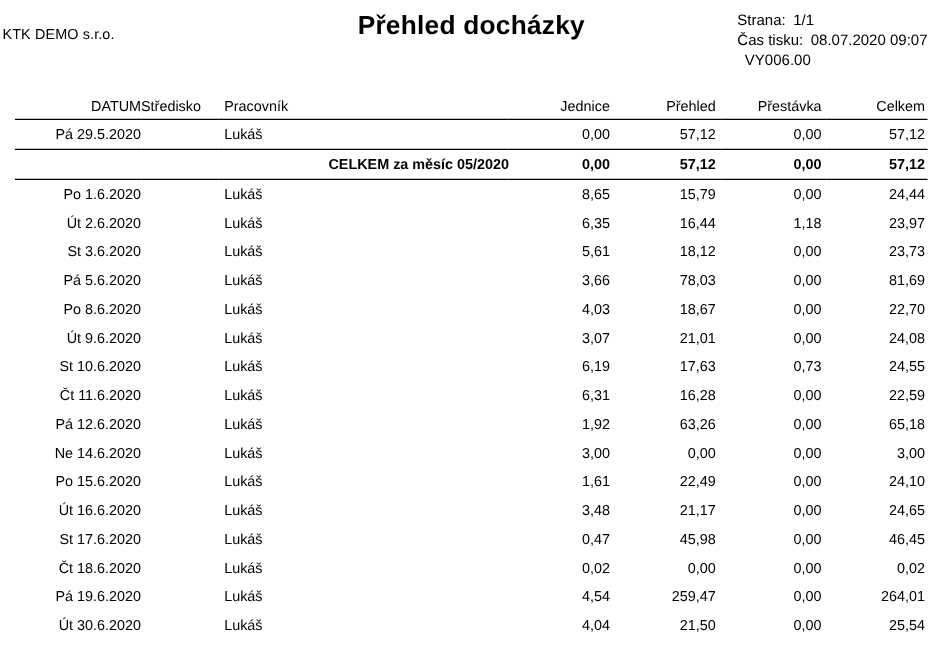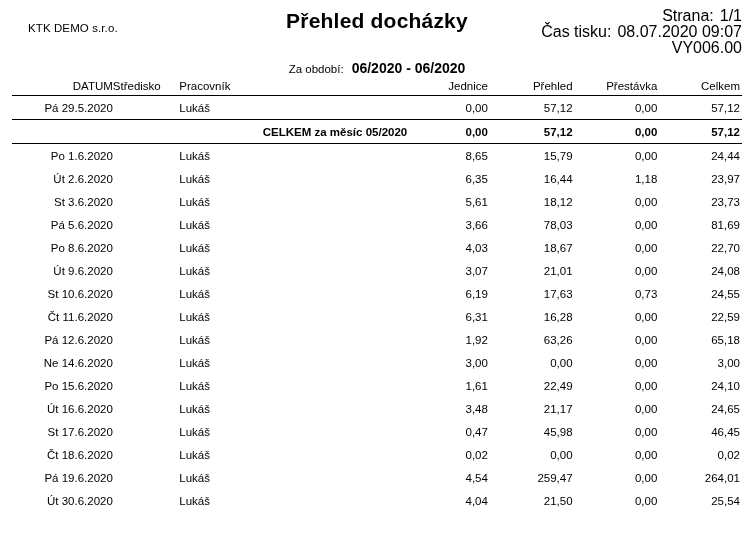--- a/index.html
+++ b/index.html
@@ -22,41 +22,41 @@
     padding: 0;
     box-sizing: border-box;
   }
   
   .header {
     position: relative;
     height: 78px;
   }
   .company {
     position: absolute;
-    left: 28px;
+    left: 2px;
     top: 22px;
     font-size: 11.5px;
     letter-spacing: 0.1px;
   }
   .doc-title {
     position: absolute;
     left: 0;
     right: 0;
     top: 9px;
     text-align: center;
     font-size: 21px;
     font-weight: bold;
     letter-spacing: 0.2px;
   }
   .meta {
     position: absolute;
     right: 12px;
     top: 8px;
-    text-align: right;
-    font-size: 16px;
+    text-align: left;
+    font-size: 12px;
     line-height: 16px;
   }
   .meta .meta-row {
     white-space: nowrap;
   }
   .meta .meta-label {
     display: inline-block;
   }
   .meta .meta-value {
     display: inline-block;
@@ -130,23 +130,20 @@
         <span class="meta-label">Strana:</span><span class="meta-value">1/1</span>
       </div>
       <div class="meta-row">
         <span class="meta-label">Čas tisku:</span><span class="meta-value">08.07.2020  09:07</span>
       </div>
       <div class="meta-row">
         <span class="meta-value">VY006.00</span>
       </div>
     </div>
 
-    <div class="period">
-      <span class="period-label">Za období:</span><span class="period-value">06/2020 - 06/2020</span>
-    </div>
   </div>
 
   <table class="sheet">
     <colgroup>
       <col class="col-date">
         <col class="col-center">
         <col class="col-worker">
       <col class="col-num">
         <col class="col-num">
         <col class="col-num">

